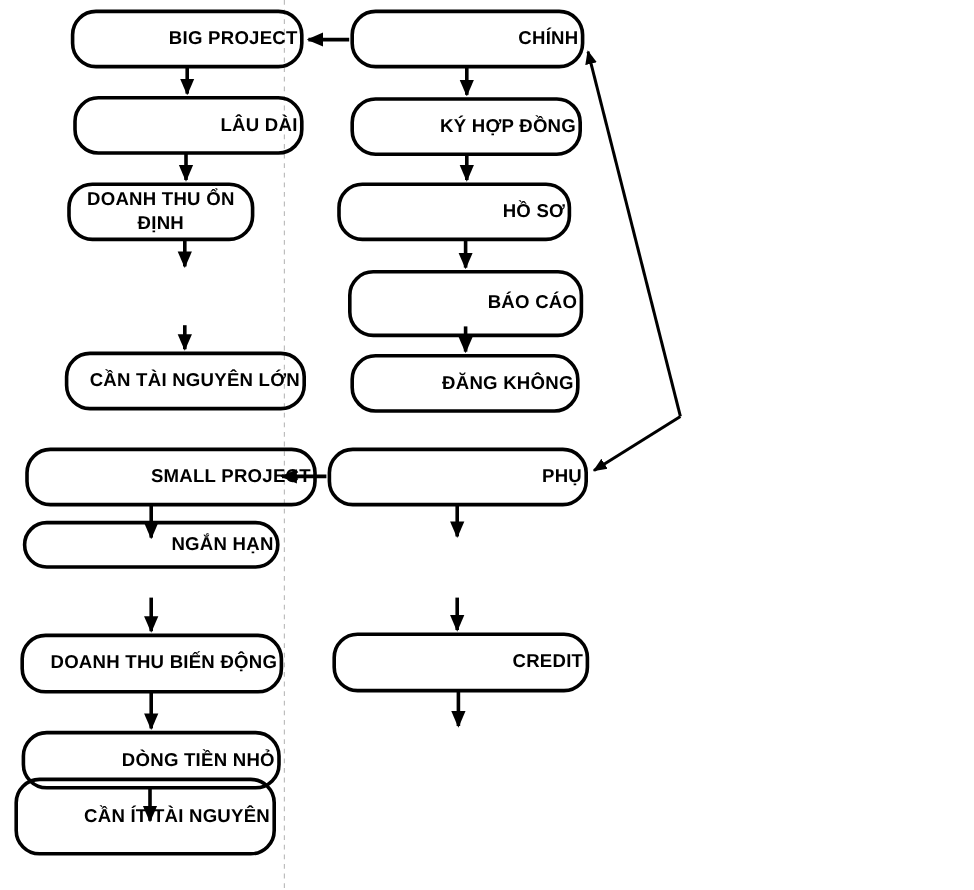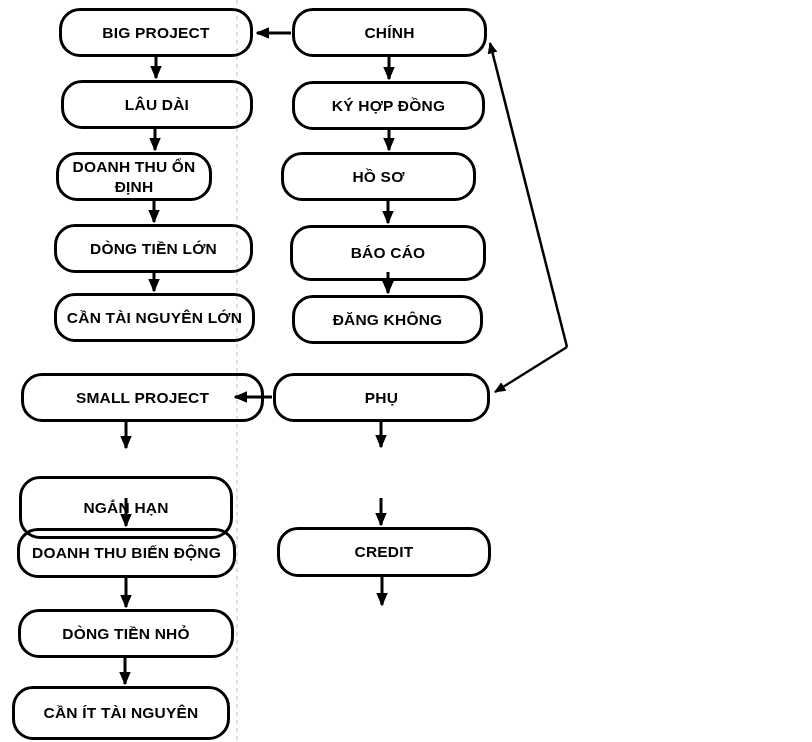--- a/index.html
+++ b/index.html
@@ -17,21 +17,21 @@
     width: 812px; height: 742px;
   }
   .node {
     position: absolute;
     box-sizing: border-box;
     border: 3px solid #000000;
     border-radius: 21px;
     background: transparent;
     display: flex;
     align-items: center;
-    justify-content: center;
+    justify-content: flex-end;
     text-align: center;
   }
   .node .label {
     font-weight: 700;
     font-size: 15.5px;
     line-height: 1.25;
     color: #000000;
     letter-spacing: 0.2px;
     white-space: pre-line;
     padding: 0 2px;
@@ -79,23 +79,20 @@
 
   <div class="node" style="left:59px;top:8px;width:194px;height:49px">
     <span class="label">BIG PROJECT</span>
   </div>
   <div class="node" style="left:61px;top:80px;width:192px;height:49px">
     <span class="label">LÂU DÀI</span>
   </div>
   <div class="node" style="left:56px;top:152px;width:156px;height:49px">
     <span class="label">DOANH THU ỔN ĐỊNH</span>
   </div>
-  <div class="node" style="left:54px;top:224px;width:199px;height:49px">
-    <span class="label">DÒNG TIỀN LỚN</span>
-  </div>
   <div class="node" style="left:54px;top:293px;width:201px;height:49px">
     <span class="label">CẦN TÀI NGUYÊN LỚN</span>
   </div>
 
   <div class="node" style="left:292px;top:8px;width:195px;height:49px">
     <span class="label">CHÍNH</span>
   </div>
   <div class="node" style="left:292px;top:81px;width:193px;height:49px">
     <span class="label">KÝ HỢP ĐỒNG</span>
   </div>
@@ -106,30 +103,30 @@
     <span class="label">BÁO CÁO</span>
   </div>
   <div class="node" style="left:292px;top:295px;width:191px;height:49px">
     <span class="label">ĐĂNG KHÔNG</span>
   </div>
 
 
   <div class="node" style="left:21px;top:373px;width:243px;height:49px">
     <span class="label">SMALL PROJECT</span>
   </div>
-  <div class="node" style="left:19px;top:476px;width:214px;height:63px">
+  <div class="node" style="left:19px;top:434px;width:214px;height:40px">
     <span class="label">NGẮN HẠN</span>
   </div>
   <div class="node" style="left:17px;top:528px;width:219px;height:50px">
     <span class="label">DOANH THU BIẾN ĐỘNG</span>
   </div>
   <div class="node" style="left:18px;top:609px;width:216px;height:49px">
     <span class="label">DÒNG TIỀN NHỎ</span>
   </div>
-  <div class="node" style="left:12px;top:686px;width:218px;height:54px">
+  <div class="node" style="left:12px;top:648px;width:218px;height:65px">
     <span class="label">CẦN ÍT TÀI NGUYÊN</span>
   </div>
 
   <div class="node" style="left:273px;top:373px;width:217px;height:49px">
     <span class="label">PHỤ</span>
   </div>
   <div class="node" style="left:277px;top:527px;width:214px;height:50px">
     <span class="label">CREDIT</span>
   </div>
 

